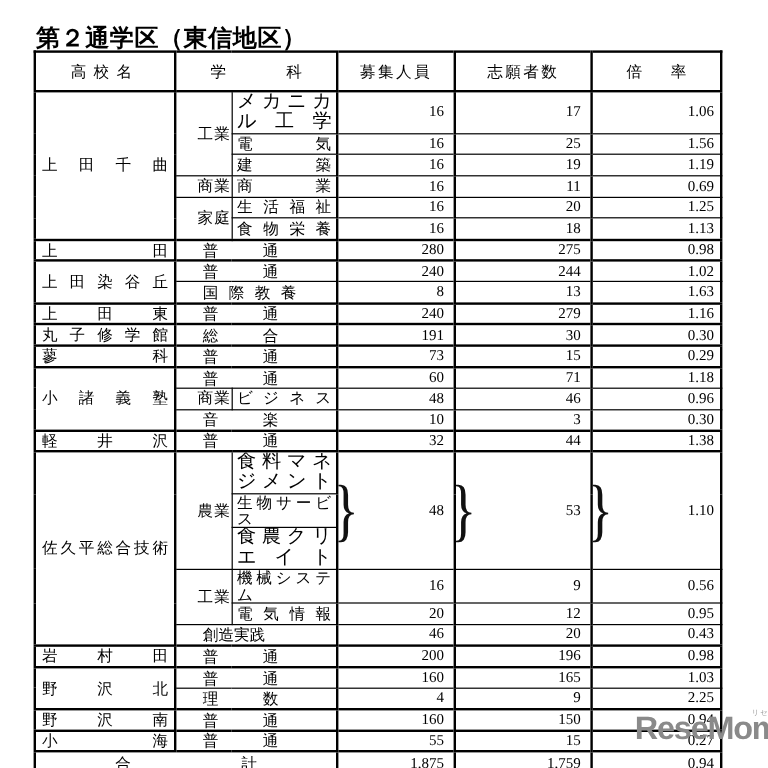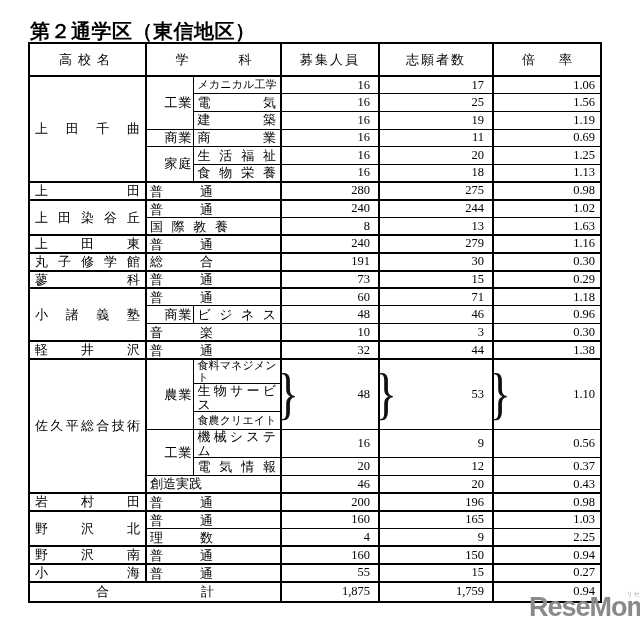--- a/index.html
+++ b/index.html
@@ -23,22 +23,22 @@
   tbody tr { height:17.7px; }
   tr.total-row { height:20px; }
   tr.total-row td { border-top-width:2px; }
   tr.school-start td { border-top-width:2px; }
   .br2 { border-right-width:2px; }
   .ls2 { letter-spacing:2px; }
   .ls6 { letter-spacing:6px; }
   .school { text-align:justify; text-align-last:justify; padding:0 5px; }
   .dept { text-align:right; letter-spacing:1px; }
   .course-sub { text-align:justify; text-align-last:justify; padding:0 4px; }
-  .course-full { text-align:left; padding-left:3px; }
-  .small { font-size:11px; letter-spacing:-0.5px; }
+  .course-full { text-align:left; padding-left:22px; }
+  .small { font-size:16px; letter-spacing:-0.5px; }
   .num { text-align:right; padding-right:8px; font-size:12.5px; }
   .ratio-cell { padding-right:5px; }
   .cw { display:inline-block; text-align:justify; text-align-last:justify; vertical-align:middle; }
   .w63 { width:63px; } .w78 { width:78px; } .w76 { width:76px; } .w50 { width:50px; } .w118 { width:118px; }
   .total-label { text-align:center; }
   .braced { position:relative; }
   .brace {
     position:absolute; left:-8px; top:50%;
     transform:translateY(-51%) scaleX(0.8);
     font-size:58px; font-weight:normal; color:#111; pointer-events:none;
@@ -203,21 +203,21 @@
         <td class="dept" rowspan="2">工業</td>
         <td class="course-sub br2">機械システム</td>
         <td class="num br2">16</td>
         <td class="num br2">9</td>
         <td class="num ratio-cell">0.56</td>
       </tr>
       <tr>
         <td class="course-sub br2">電気情報</td>
         <td class="num br2">20</td>
         <td class="num br2">12</td>
-        <td class="num ratio-cell">0.37</td>
+        <td class="num ratio-cell">0.95</td>
       </tr>
       <tr>
         <td class="course-full br2" colspan="2"><span>創造実践</span></td>
         <td class="num br2">46</td>
         <td class="num br2">20</td>
         <td class="num ratio-cell">0.43</td>
       </tr>
       <tr class="school-start">
         <td class="school br2" rowspan="1">岩村田</td>
         <td class="course-full br2" colspan="2"><span class="cw w63">普通</span></td>

